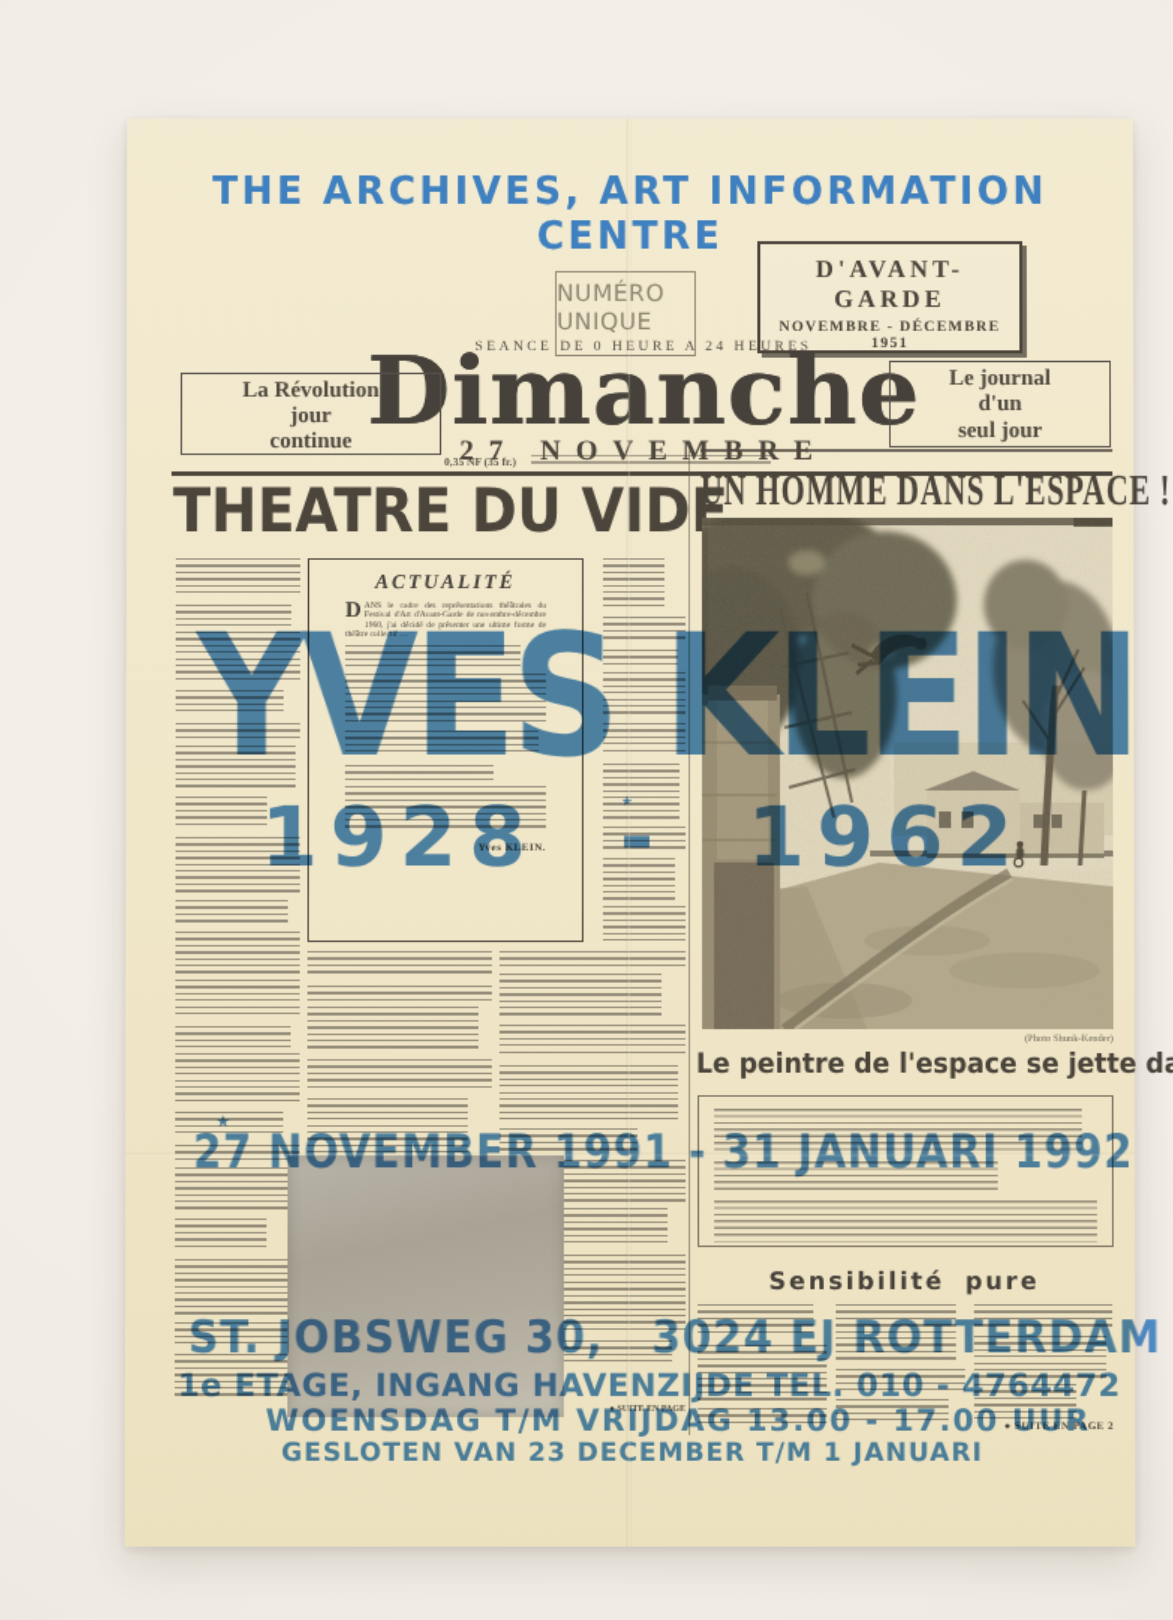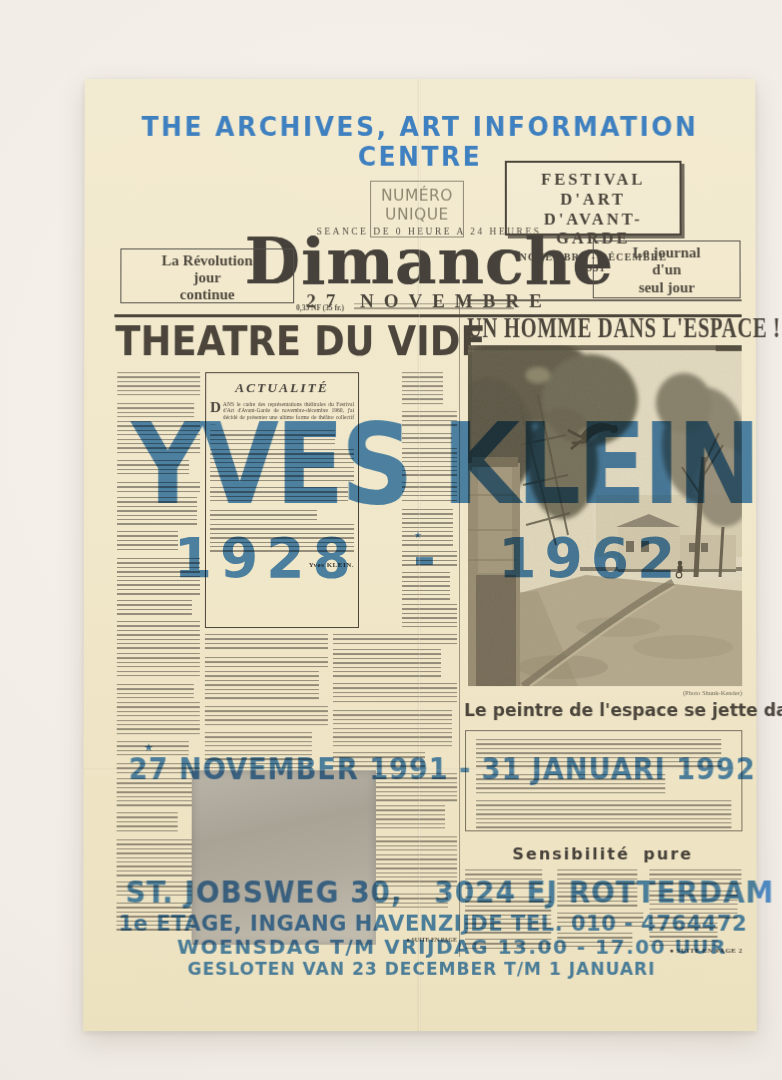--- a/index.html
+++ b/index.html
@@ -20,21 +20,21 @@
   .archive-title{
     left:0;right:0;top:34px;text-align:center;
     font-family:"DejaVu Sans",sans-serif;font-weight:700;font-size:25px;letter-spacing:2.5px;
     color:#3f80c0;transform:scaleY(1.04);
   }
   .nbox{border:2px solid #4a443b;box-shadow:3px 3px 0 rgba(74,68,59,.75);background:rgba(255,255,255,.06);text-align:center;}
   .presente{left:37px;top:75px;width:217px;height:66px;padding-top:6px;color:#57513f;}
   .presente .l1{font-family:"DejaVu Sans",sans-serif;font-weight:700;font-size:16.5px;letter-spacing:.5px;transform:scaleX(.95);}
   .presente .l2{font-family:"DejaVu Sans",sans-serif;font-size:14.5px;margin-top:2px;color:#6b6452;}
   .presente .l3{font-family:"DejaVu Sans",sans-serif;font-size:12.5px;letter-spacing:6px;margin-top:2px;color:#6b6452;}
-  .numero{left:286px;top:102px;width:92px;height:50px;border:1px solid rgba(110,102,85,.75);text-align:center;padding-top:5px;
+  .numero{left:286px;top:102px;width:92px;height:50px;border:1px solid rgba(110,102,85,.75);text-align:left;padding-top:5px;
     font-family:"DejaVu Sans",sans-serif;font-size:15.5px;line-height:1.25;color:#8d8670;letter-spacing:.5px;}
   .festival{left:421px;top:82px;width:173px;height:64px;padding-top:7px;color:#4a443b;}
   .festival .l1,.festival .l2{font-weight:700;font-size:16.5px;letter-spacing:3px;line-height:1.2;}
   .festival .l3{font-weight:700;font-size:10px;letter-spacing:1.2px;margin-top:3px;}
   
   .seance{left:150px;top:148px;width:390px;text-align:center;font-size:9.5px;letter-spacing:2.5px;color:#554f44;}
   .mast-title{left:140px;top:151px;width:410px;text-align:center;
     font-family:"DejaVu Serif",serif;font-weight:700;font-size:64px;line-height:1;
     color:#46413a;letter-spacing:1px;transform:scaleY(.98);text-shadow:.6px 0 0 #46413a;}
   .mast-date{left:150px;top:212px;width:390px;text-align:center;font-size:19px;letter-spacing:10px;font-weight:600;color:#4b453b;}
@@ -46,21 +46,21 @@
   .price-greek{width:160px;height:9px;background-image:repeating-linear-gradient(180deg,rgba(86,79,66,.5) 0 1.2px,transparent 1.2px 4.5px);}
   .main-rule{left:30px;top:236px;width:628px;height:2.5px;background:#4b453b;}
   .right-top-rule{left:383px;top:221px;width:275px;height:1.8px;background:rgba(75,69,59,.8);}
   .v-rule{left:375px;top:222px;width:1.2px;height:656px;background:rgba(90,83,70,.55);}
   
   .theatre{left:31px;top:243px;font-family:"DejaVu Sans",sans-serif;font-weight:800;font-size:44px;line-height:1;
     color:#4b453b;transform:scale(.84,.92);transform-origin:left top;letter-spacing:0;white-space:nowrap;}
   .gpara{margin-bottom:4.5px;background-image:repeating-linear-gradient(180deg,rgba(74,68,59,.55) 0 1.3px,transparent 1.3px 4.4px);}
   .gcol{overflow:hidden;}
   .col1{left:33px;top:294px;width:83px;height:576px;}
-  .act-box{left:121px;top:294px;width:154px;height:256px;border:1.5px solid #4a443b;padding:7px 4px;box-sizing:border-box;overflow:hidden;}
+  .act-box{left:121px;top:294px;width:184px;height:256px;border:1.5px solid #4a443b;padding:7px 24px;box-sizing:border-box;overflow:hidden;}
   .act-title{text-align:center;font-style:italic;font-weight:700;font-size:13.5px;letter-spacing:2px;color:#46413a;margin-bottom:5px;}
   .act-intro{font-size:5.6px;line-height:1.12;text-align:justify;color:#4d473d;}
   .dropcap{float:left;font-size:15px;line-height:.9;font-weight:700;padding-right:2px;color:#46413a;}
   .act-greek{margin-top:4px;height:128px;overflow:hidden;}
   .signature{text-align:right;font-weight:700;font-size:7px;color:#46413a;margin-top:3px;letter-spacing:.5px;}
   .colmid{left:318px;top:294px;width:55px;height:256px;}
   .col2{left:121px;top:556px;width:123px;height:314px;}
   .col3{left:249px;top:556px;width:124px;height:296px;}
   .suite-mid{left:255px;top:858px;width:118px;text-align:right;font-size:6px;font-weight:700;color:#554f44;}
   .gray-photo{left:108px;top:692px;width:184px;height:174px;
@@ -107,21 +107,20 @@
 
     <div class="abs archive-title">THE ARCHIVES, ART INFORMATION CENTRE</div>
 
 
     <div class="abs numero">
       <div>NUMÉRO</div>
       <div>UNIQUE</div>
     </div>
 
     <div class="abs nbox festival">
-      <div class="l1">FESTIVAL D'ART</div>
       <div class="l2">D'AVANT-GARDE</div>
       <div class="l3">NOVEMBRE - DÉCEMBRE  1951</div>
     </div>
 
     <div class="abs seance">SEANCE DE 0 HEURE A 24 HEURES</div>
     <div class="abs mast-title">Dimanche</div>
     <div class="abs mast-date">27 NOVEMBRE</div>
 
     <div class="abs smallbox revolution">
       <div>La Révolution</div>

